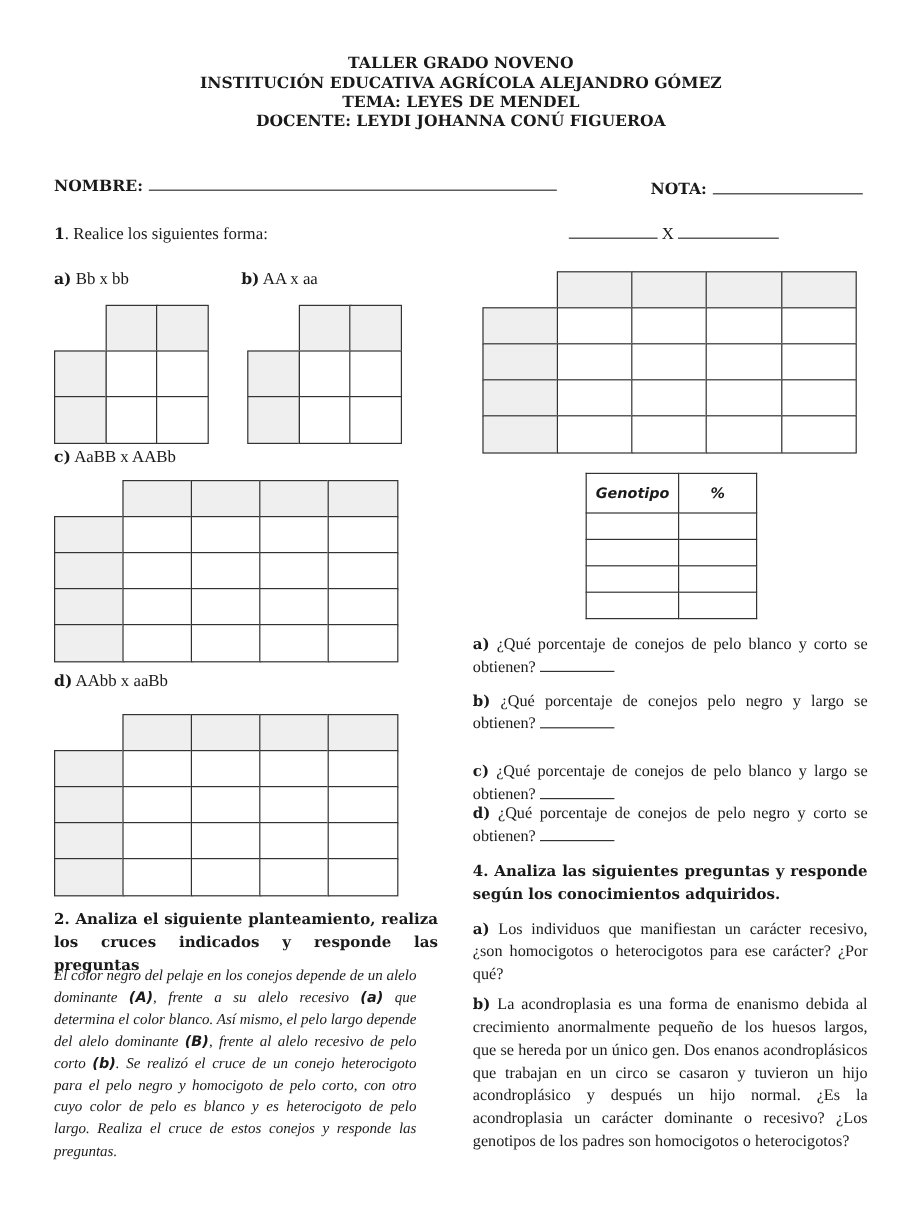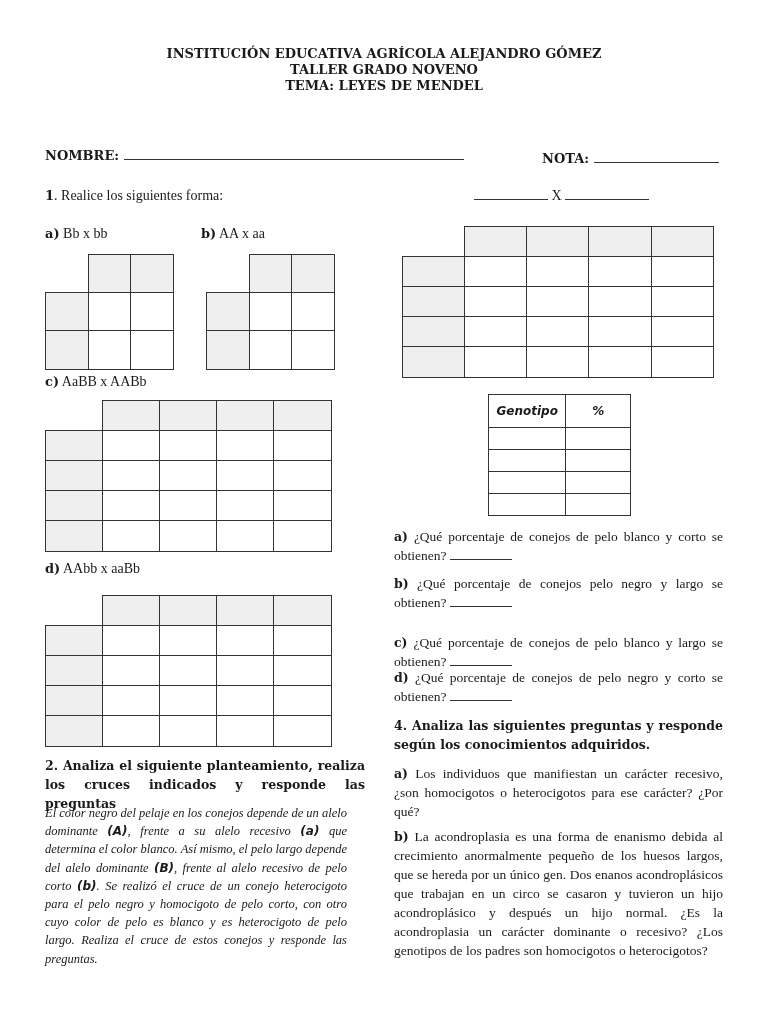--- a/index.html
+++ b/index.html
@@ -21,23 +21,24 @@
   .sect { position:absolute; font-weight: bold; font-size: 12.5px; line-height: 19px; text-align: justify; }
   .gtab { position:absolute; border-collapse: collapse; }
   .gtab td { border: 1.5px solid #333; padding: 4px; text-align: center;
              font-family: "DejaVu Sans", sans-serif; font-style: italic; font-weight: bold; font-size: 12px; }
   .blank { display:inline-block; width: 62px; border-bottom: 1px solid #333; height: 1px; vertical-align: baseline; margin-left: 4px; }
 </style>
 </head>
 <body>
 
 <div class="hdr">
+  <div>TALLER GRADO NOVENO</div>
   <div>INSTITUCIÓN EDUCATIVA AGRÍCOLA ALEJANDRO GÓMEZ</div>
-  <div>TALLER GRADO NOVENO</div>
   <div>TEMA: LEYES DE MENDEL</div>
+  <div>DOCENTE: LEYDI JOHANNA CONÚ FIGUEROA</div>
 </div>
 
 <div class="abs lbl" style="left:45px; top:148px;">
   <span>NOMBRE:</span>
   <span class="line" style="width:340px;"></span>
 </div>
 <div class="abs lbl" style="left:542px; top:151px;">
   <span>NOTA:</span>
   <span class="line" style="width:125px;"></span>
 </div>

